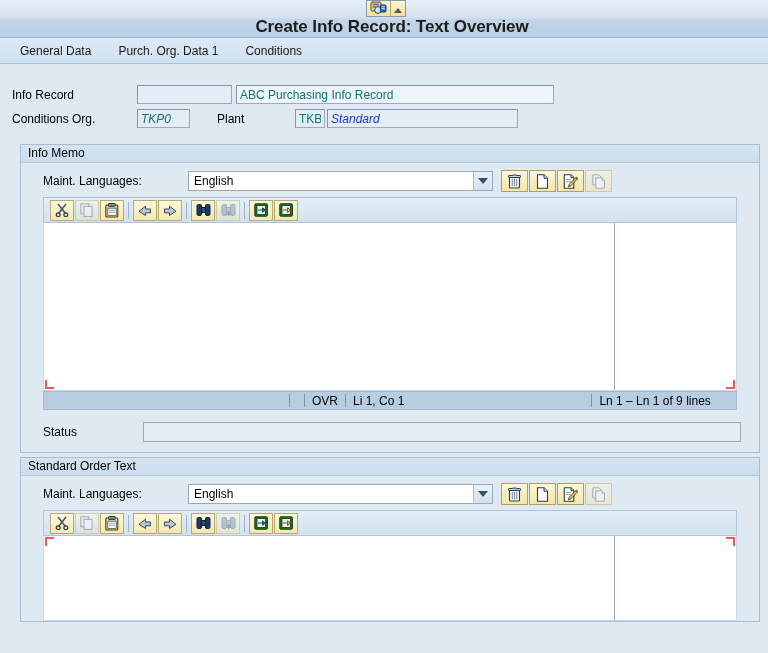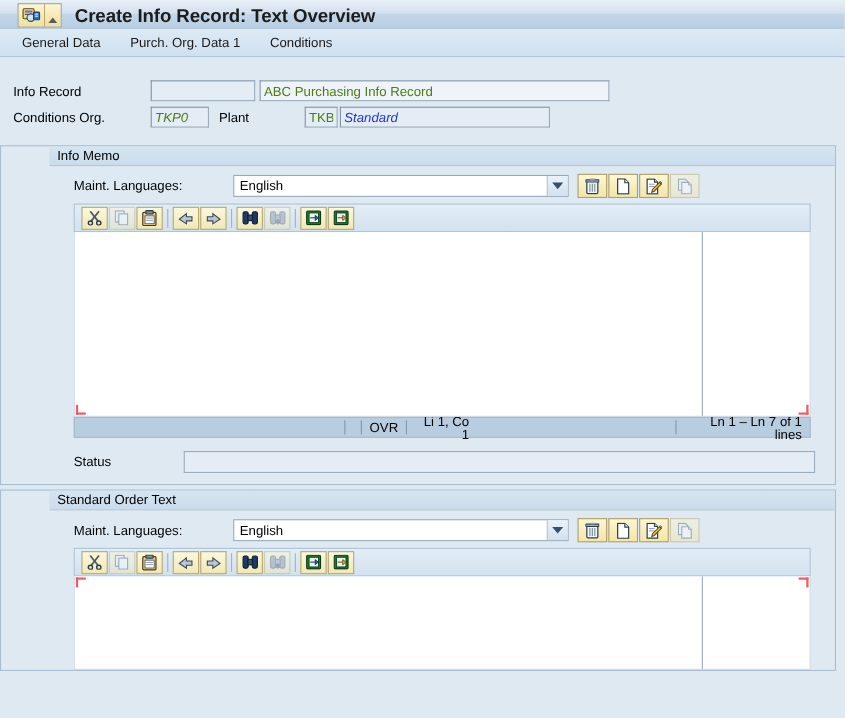--- a/index.html
+++ b/index.html
@@ -9,25 +9,26 @@
     overflow: hidden;
     font-family: "Liberation Sans", sans-serif;
     font-size: 12px;
     color: #000;
     background: #dfe9f2;
   }
 
   
   .titlebar {
     position: relative;
-    height: 26px;
+    height: 38px;
     background: linear-gradient(to bottom, #e8f0f8 0%, #d3e0ee 48%, #c4d6e8 52%, #b9cfe4 100%);
     border-bottom: 1px solid #9fb8d0;
-    display: flex; align-items: flex-end;
+    display: flex; align-items: center;
     padding-left: 16px;
+    flex-direction: column;
   }
   .sysmenu {
     display: flex; align-items: stretch;
     height: 22px;
     border: 1px solid #8a9aab;
     background: #f3e9b8;
     margin-right: 12px;
   }
   .sysmenu-icon {
     width: 24px;
@@ -76,33 +77,32 @@
   .hlabel { font-size: 12px; }
   .inp {
     background: #e4edf5;
     border: 1px solid #9aabbb;
     border-top-color: #8294a6;
     border-left-color: #8294a6;
     height: 19px; line-height: 17px;
     padding: 0 3px;
     font-size: 12px;
     font-family: "Liberation Sans", sans-serif;
-    color: #4d7c0f;
+    color: #0f766e;
     outline: none;
   }
   .inp.readonly { background: #e4edf5; }
   .inp.white { background: #eef4fa; }
   .inp.blue { color: #2433d8; }
 
   
   .group {
-    margin: 4px 8px 0 0;
+    margin: 4px 8px 0 20px;
     border: 1px solid #a8bdd2;
     background: #dfe9f2;
-    padding-left: 44px;
   }
   .group-title {
     height: 18px; line-height: 17px;
     padding-left: 7px;
     font-size: 12px;
     background: linear-gradient(to bottom,#d5e4f0,#cadcec);
     border-bottom: 1px solid #b3c7d9;
   }
   .group-body { padding: 6px 0 0 0; }
 
@@ -246,21 +246,21 @@
 
 <div class="headerfields">
   <div class="hrow">
     <div class="hlabel" style="width:125px">Info Record</div>
     <input class="inp readonly" style="width: 95px;" readonly="" value="">
     <input class="inp white" style="width: 318px; margin-left: 4px;" value="ABC Purchasing Info Record">
   </div>
   <div class="hrow">
     <div class="hlabel" style="width:125px">Conditions Org.</div>
     <input class="inp" style="width: 53px; font-style: italic;" value="TKP0">
-    <div class="hlabel" style="width:78px;margin-left:9px">Plant</div>
+    <div class="hlabel" style="width:78px;margin-left:27px">Plant</div>
     <input class="inp" style="width: 30px;" value="TKBL">
     <input class="inp blue" style="width: 191px; margin-left: 2px; font-style: italic;" readonly="" value="Standard">
   </div>
 </div>
 
 <div class="group">
   <div class="group-title">Info Memo</div>
   <div class="group-body">
 
     <div class="langrow">
@@ -408,21 +408,21 @@
       <div class="corner br"></div>
       <textarea class="taText" value="" style=""></textarea>
     </div>
 
     <div class="edstatus">
       <span class="spacer" style="width:245px"></span>
       <span class="cell"></span>
       <span class="cell">OVR</span>
       <span class="cell">Li 1, Co 1</span>
       <span class="spacer" style="width:180px"></span>
-      <span class="cell">Ln 1 – Ln 7 of 1 lines</span>
+      <span class="cell">Ln 1 – Ln 1 of 9 lines</span>
     </div>
 
     <div class="statusrow">
       <div class="lbl">Status</div>
       <input class="fld" value="" style="">
     </div>
   </div>
 </div>
 
 <div class="group">

